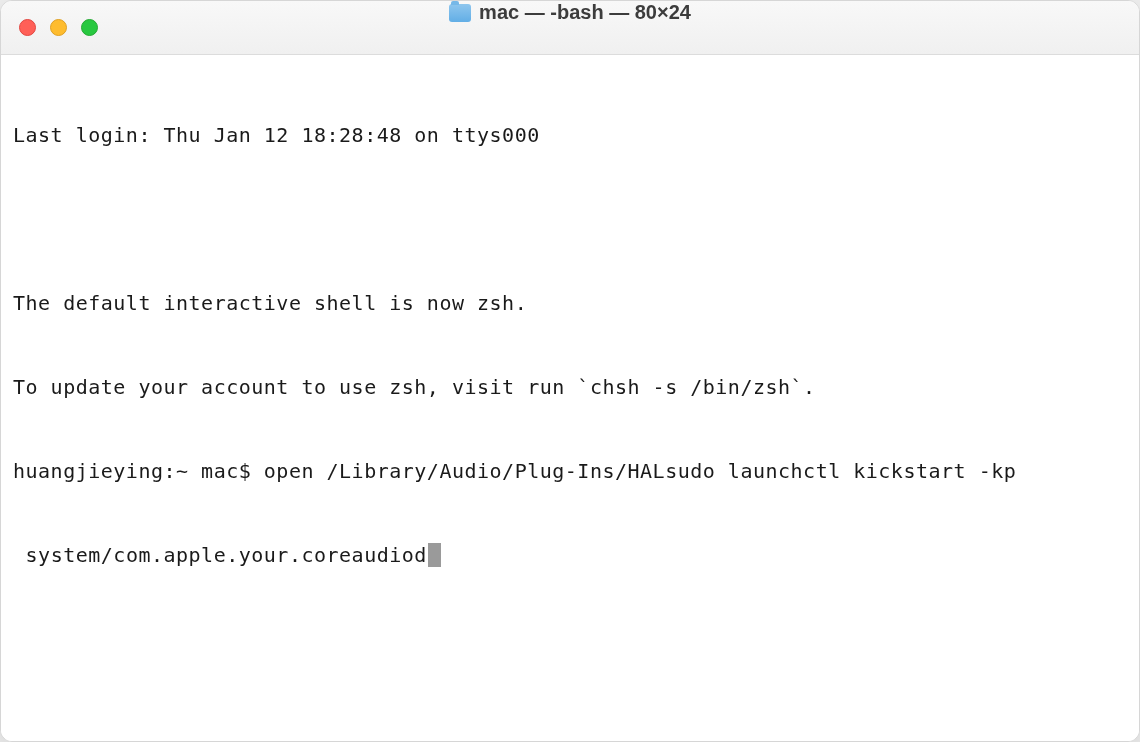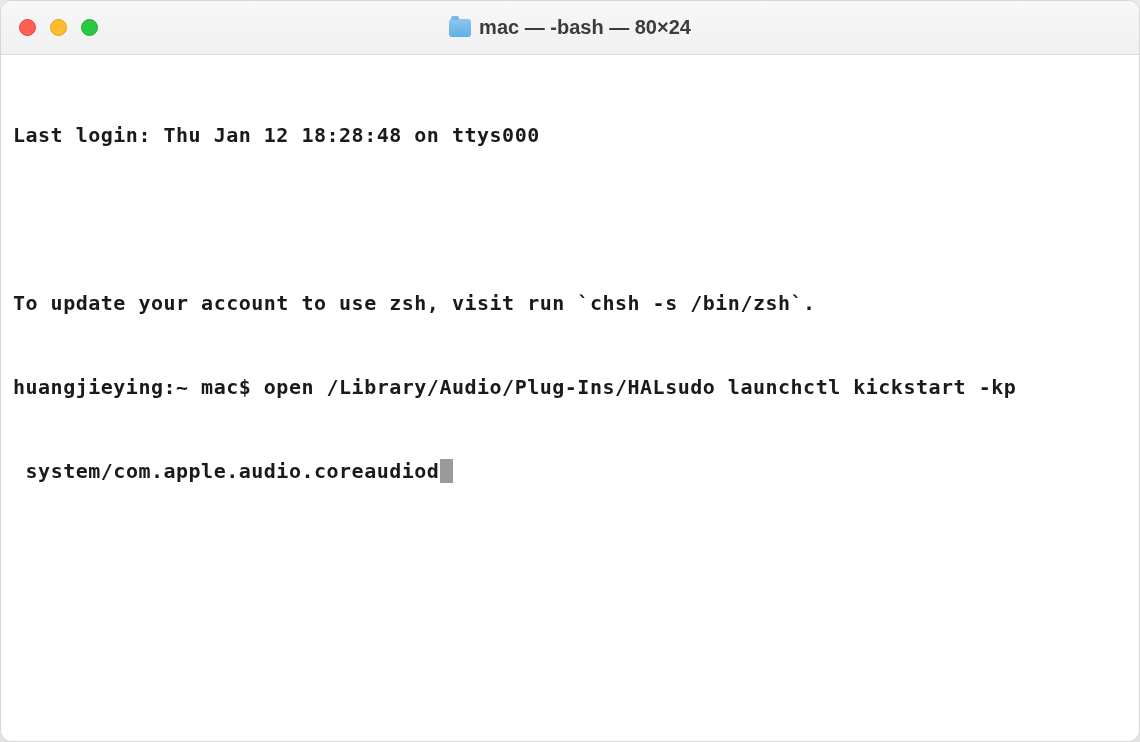--- a/index.html
+++ b/index.html
@@ -19,21 +19,20 @@
       box-shadow: 0 10px 40px rgba(0,0,0,0.15);
       display: flex;
       flex-direction: column;
       border: 1px solid #d6d6d6;
     }
     .titlebar {
       height: 54px;
       background: linear-gradient(#f8f8f8, #f0f0f0);
       border-bottom: 1px solid #dcdcdc;
       display: flex;
-      align-items: center;
       position: relative;
       flex-shrink: 0;
     }
     .traffic-lights {
       display: flex;
       align-items: center;
       gap: 14px;
       padding-left: 18px;
     }
     .traffic-light {
@@ -88,21 +87,21 @@
     }
     .cursor-block {
       display: inline-block;
       width: 13px;
       height: 24px;
       background: #9a9a9a;
       vertical-align: text-bottom;
       margin-left: 1px;
     }
     .blank-line { height: 28px; }
-    .line { min-height: 28px; font-weight: bold; }
+    .line { min-height: 28px; }
   </style>
 </head>
 <body>
 
 <div class="window">
 
   <div class="titlebar">
     <div class="traffic-lights">
       <div class="traffic-light tl-close"></div>
       <div class="traffic-light tl-min"></div>
@@ -110,18 +109,19 @@
     </div>
     <div class="title-center">
       <span class="folder-icon"></span>
       <span class="title-text">mac — -bash — 80×24</span>
     </div>
   </div>
 
   <div class="terminal-area">
     <div class="line">Last login: Thu Jan 12 18:28:48 on ttys000</div>
     <div class="blank-line"></div>
+    <div class="line">The default interactive shell is now zsh.</div>
     <div class="line">To update your account to use zsh, visit run `chsh -s /bin/zsh`.</div>
     <div class="line"><span>huangjieying:~ mac$ open /Library/Audio/Plug-Ins/HALsudo launchctl kickstart -kp</span></div>
-    <div class="line"><span> system/com.apple.audio.coreaudiod</span><span class="cursor-block"></span></div>
+    <div class="line"><span> system/com.apple.your.coreaudiod</span><span class="cursor-block"></span></div>
   </div>
 
 </div>
 
 </body></html>

